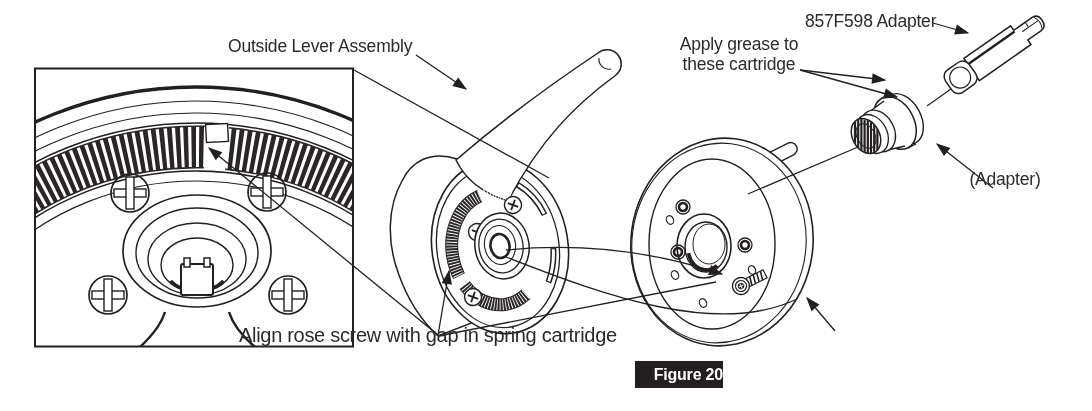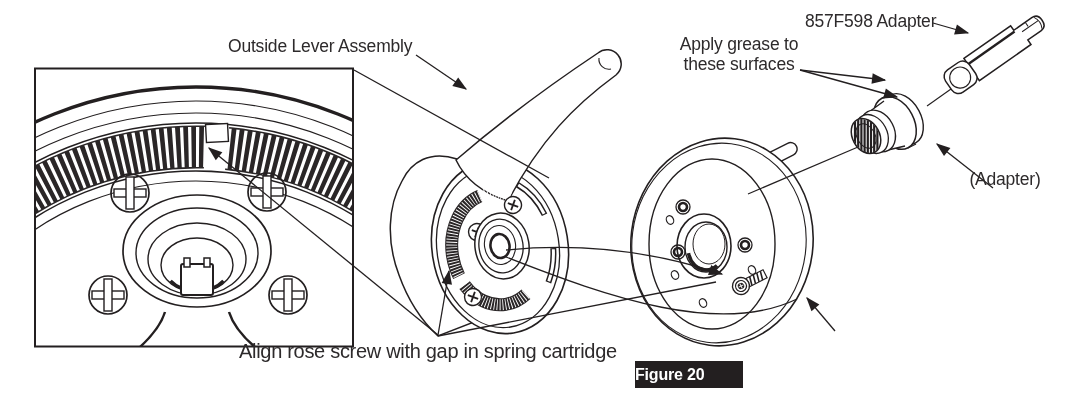--- a/index.html
+++ b/index.html
@@ -3,22 +3,22 @@
 <meta charset="utf-8">
 <style>
   html,body{margin:0;padding:0;background:#fff;}
   #stage{position:relative;width:1092px;height:411px;background:#ffffff;overflow:hidden;
          font-family:"Liberation Sans",sans-serif;}
   #art{position:absolute;left:0;top:0;}
   .label{position:absolute;color:#2d2a2b;font-size:17.5px;line-height:20px;
          letter-spacing:-0.2px;white-space:nowrap;}
   .label.ctr{text-align:center;}
   .caption{position:absolute;color:#2d2a2b;font-size:20px;letter-spacing:-0.3px;white-space:nowrap;}
-  .badge{position:absolute;left:635px;top:361px;width:108px;height:27px;background:#231f20;
-         color:#ffffff;font-size:16px;font-weight:bold;text-align:left;line-height:27px;
+  .badge{position:absolute;left:635px;top:361px;width:88px;height:27px;background:#231f20;
+         color:#ffffff;font-size:16px;font-weight:bold;text-align:right;line-height:27px;
          letter-spacing:-0.2px;}
 </style>
 </head>
 <body>
 
 <div id="stage">
 
 <svg id="art" width="1092" height="411" viewBox="0 0 1092 411">
   <defs>
     <marker id="ah" markerWidth="12" markerHeight="9" refX="10.5" refY="4.5" orient="auto" markerUnits="strokeWidth">
@@ -216,27 +216,27 @@
     <path d="M933,23 L968,33" marker-end="url(#ah)"></path>
     <path d="M993,188 L937,144" marker-end="url(#ah)"></path>
     <path d="M835,331 L807,298" marker-end="url(#ah)"></path>
   </g>
 </svg>
 
 <div class="label" style="left:228px;top:36px;">Outside Lever Assembly</div>
 
 <div class="label ctr" style="left:658px;top:34px;width:130px;margin-left:16px;">
   <span style="display:block">Apply grease to</span>
-  <span style="display:block">these surfaces</span>
+  <span style="display:block">these cartridge</span>
 </div>
 
 <div class="label" style="left:805px;top:11px;">857F598 Adapter</div>
 
 <div class="label ctr" style="left:955px;top:169px;width:100px;">
   <span style="display:block">(Adapter)</span>
 </div>
 
 
-<div class="caption" style="left:239px;top:340px;text-align:right;">Align rose screw with gap in spring cartridge</div>
+<div class="caption" style="left:239px;top:324px;text-align:right;">Align rose screw with gap in spring cartridge</div>
 
 <div class="badge">Figure 20</div>
 
 </div>
 
 </body></html>

